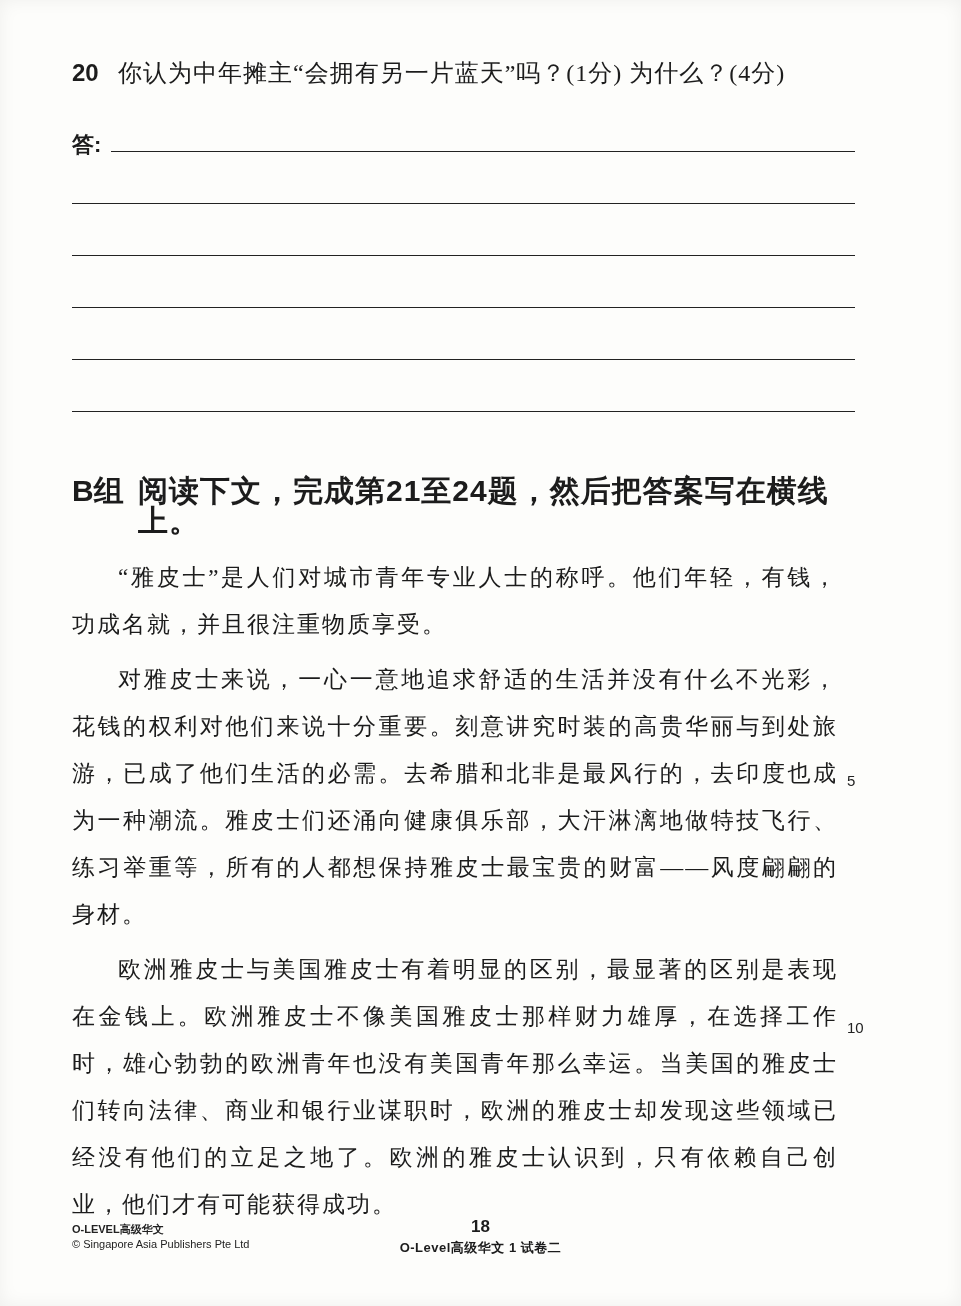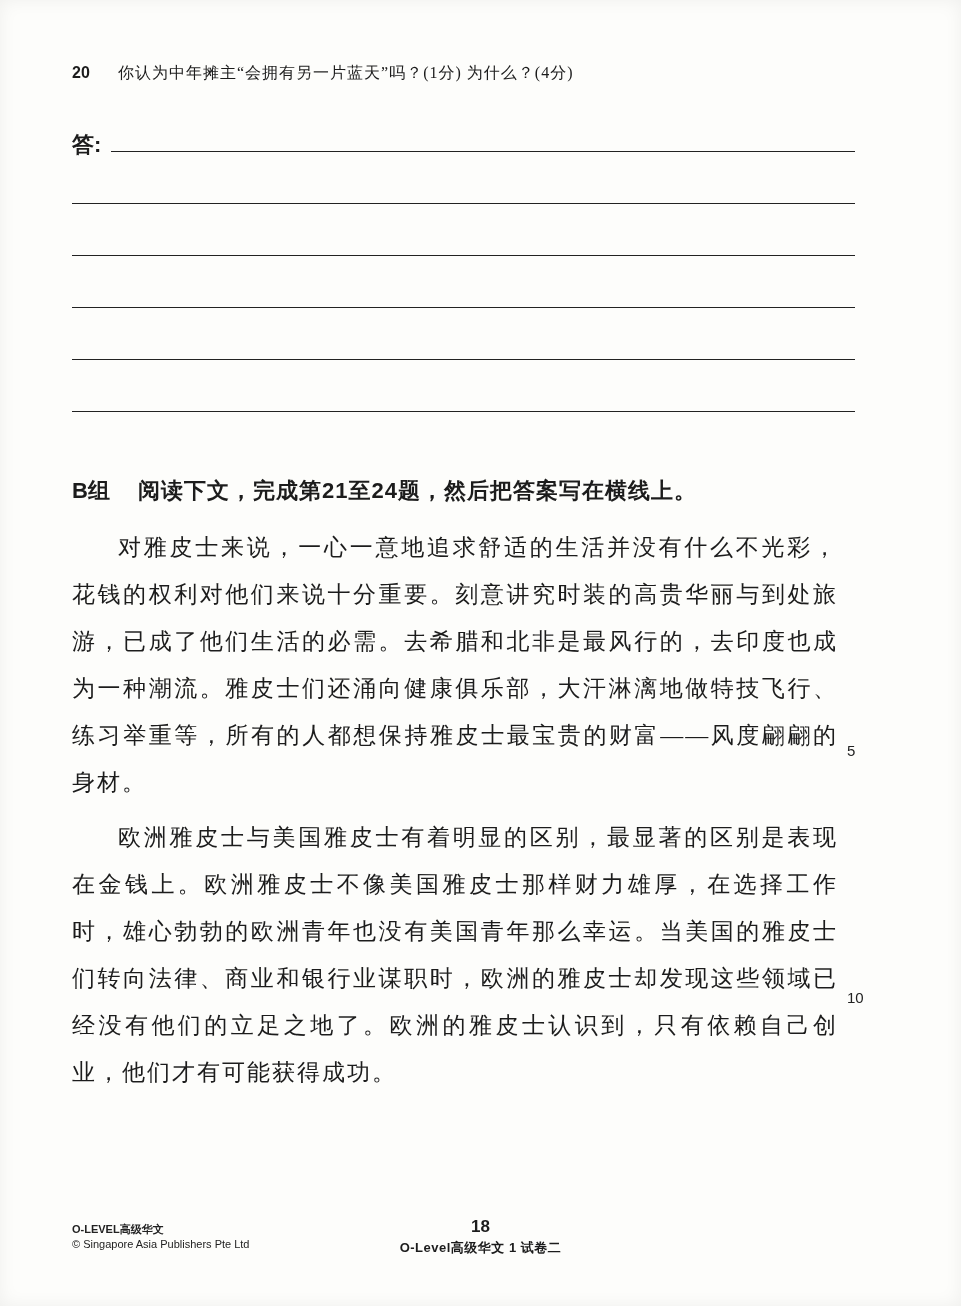--- a/index.html
+++ b/index.html
@@ -25,21 +25,21 @@
     position: absolute;
     top: 58px;
     left: 72px;
     width: 783px;
   }
 
   
   .question-row {
     display: flex;
     align-items: flex-start;
-    font-size: 16px;
+    font-size: 24px;
     line-height: 30px;
   }
   .q-num {
     font-weight: bold;
     width: 46px;
     flex: 0 0 46px;
     font-family: "Liberation Sans", sans-serif;
   }
   .q-text {
     letter-spacing: 1px;
@@ -65,21 +65,21 @@
     flex: 1;
     border-bottom: 1.6px solid #222;
     height: 100%;
   }
 
   
   .section-header {
     margin-top: 64px;
     font-family: "Liberation Sans", sans-serif;
     font-weight: bold;
-    font-size: 22px;
+    font-size: 30px;
     line-height: 30px;
     display: flex;
   }
   .section-header .group-label {
     flex: 0 0 66px;
   }
   .section-header .instruction {
     letter-spacing: 1px;
   }
 
@@ -174,20 +174,21 @@
       </div>
     </section>
 
     <section>
       <div class="section-header">
         <span class="group-label">B组</span>
         <span class="instruction">阅读下文，完成第21至24题，然后把答案写在横线上。</span>
       </div>
 
       <div class="passage">
+        <p>“雅皮士”是人们对城市青年专业人士的称呼。他们年轻，有钱，功成名就，并且很注重物质享受。</p>
         <p>对雅皮士来说，一心一意地追求舒适的生活并没有什么不光彩，花钱的权利对他们来说十分重要。刻意讲究时装的高贵华丽与到处旅游，已成了他们生活的必需。去希腊和北非是最风行的，去印度也成为一种潮流。雅皮士们还涌向健康俱乐部，大汗淋漓地做特技飞行、练习举重等，所有的人都想保持雅皮士最宝贵的财富——风度翩翩的身材。</p>
         <p>欧洲雅皮士与美国雅皮士有着明显的区别，最显著的区别是表现在金钱上。欧洲雅皮士不像美国雅皮士那样财力雄厚，在选择工作时，雄心勃勃的欧洲青年也没有美国青年那么幸运。当美国的雅皮士们转向法律、商业和银行业谋职时，欧洲的雅皮士却发现这些领域已经没有他们的立足之地了。欧洲的雅皮士认识到，只有依赖自己创业，他们才有可能获得成功。</p>
         <span class="line-num n5">5</span>
         <span class="line-num n10">10</span>
       </div>
     </section>
 
   </div>
 
   <div class="footer-left">

